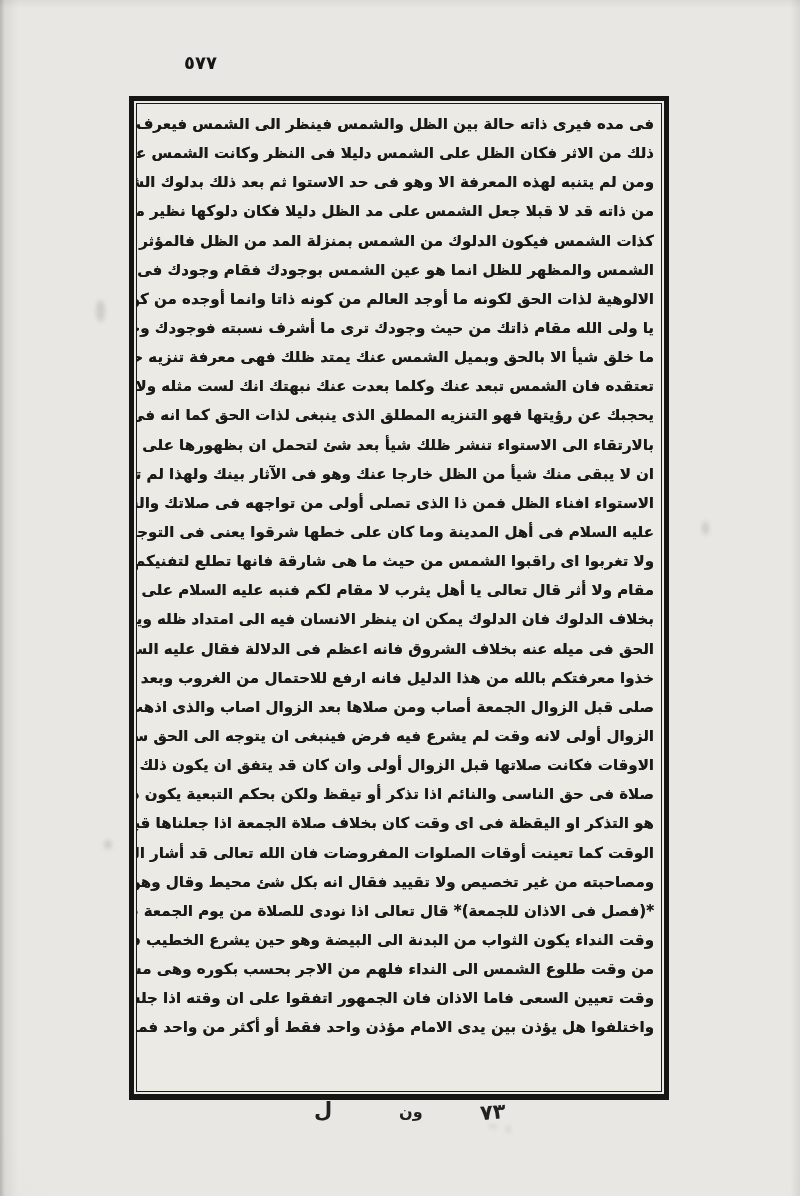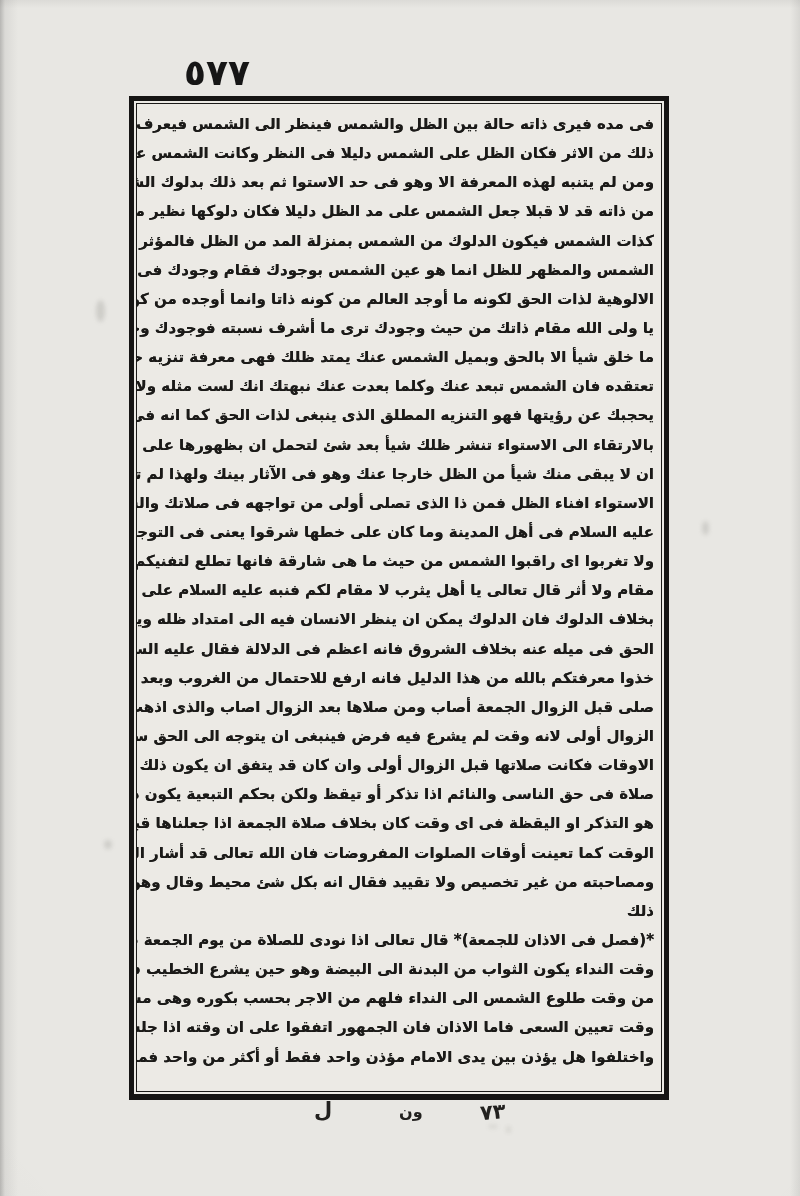--- a/index.html
+++ b/index.html
@@ -19,21 +19,21 @@
   }
   .speck{position:absolute;border-radius:50%;background:rgba(90,90,85,.18);filter:blur(2px);}
   .speck.s1{left:96px;top:300px;width:9px;height:22px;}
   .speck.s2{left:702px;top:521px;width:7px;height:14px;}
   .speck.s3{left:104px;top:840px;width:8px;height:9px;}
   .speck.s4{left:506px;top:1126px;width:5px;height:7px;opacity:.7;}
   .speck.s5{left:488px;top:1124px;width:10px;height:5px;opacity:.55;}
 
   .page-number{
     position:absolute;left:184px;top:52px;
-    font-size:36px;font-weight:bold;color:#161616;
+    font-size:18px;font-weight:bold;color:#161616;
     letter-spacing:3px;direction:rtl;
   }
 
   .frame-outer{
     position:absolute;left:129px;top:96px;width:540px;height:1004px;
     border:solid #161514;border-width:5px 5px 6px 5px;
     box-sizing:border-box;background:#eceae5;
   }
   .frame-inner{
     position:absolute;inset:2px;
@@ -98,21 +98,20 @@
         <div class="line">بخلاف الدلوك فان الدلوك يمكن ان ينظر الانسان فيه الى امتداد ظله ويمكن ان ينظر الى تنزيه</div>
         <div class="line">الحق فى ميله عنه بخلاف الشروق فانه اعظم فى الدلالة فقال عليه السلام شرقوا ولا تغربوا اى</div>
         <div class="line">خذوا معرفتكم بالله من هذا الدليل فانه ارفع للاحتمال من الغروب وبعد أن تبين هذا فمن</div>
         <div class="line">صلى قبل الزوال الجمعة أصاب ومن صلاها بعد الزوال اصاب والذى اذهب اليه ان صلاتها قبل</div>
         <div class="line">الزوال أولى لانه وقت لم يشرع فيه فرض فينبغى ان يتوجه الى الحق سبحانه بالفرضية فى جميع</div>
         <div class="line">الاوقات فكانت صلاتها قبل الزوال أولى وان كان قد يتفق ان يكون ذلك وقت اداء فرض</div>
         <div class="line">صلاة فى حق الناسى والنائم اذا تذكر أو تيقظ ولكن بحكم التبعية يكون ذلك فان المعتبر انما</div>
         <div class="line">هو التذكر او اليقظة فى اى وقت كان بخلاف صلاة الجمعة اذا جعلناها قبل الزوال فتعين لها</div>
         <div class="line">الوقت كما تعينت أوقات الصلوات المفروضات فان الله تعالى قد أشار الى تعميم مشاهدته</div>
         <div class="line">ومصاحبته من غير تخصيص ولا تقييد فقال انه بكل شئ محيط وقال وهو معكم اينما كنتم فاعلم</div>
-        <div class="line short">ذلك</div>
         <div class="line">*(فصل فى الاذان للجمعة)* قال تعالى اذا نودى للصلاة من يوم الجمعة فاسعوا الى ذكر الله ومن</div>
         <div class="line">وقت النداء يكون الثواب من البدنة الى البيضة وهو حين يشرع الخطيب فى خطبته ومن جاء</div>
         <div class="line">من وقت طلوع الشمس الى النداء فلهم من الاجر بحسب بكوره وهى مسئلة خلاف فالبدنة من</div>
         <div class="line">وقت تعيين السعى فاما الاذان فان الجمهور اتفقوا على ان وقته اذا جلس الامام على المنبر</div>
         <div class="line">واختلفوا هل يؤذن بين يدى الامام مؤذن واحد فقط أو أكثر من واحد فمن قائل لا يؤذن بين</div>
       </div>
   </div>
 </div>
 
 <div class="footer-mark quire">٧٣</div>

